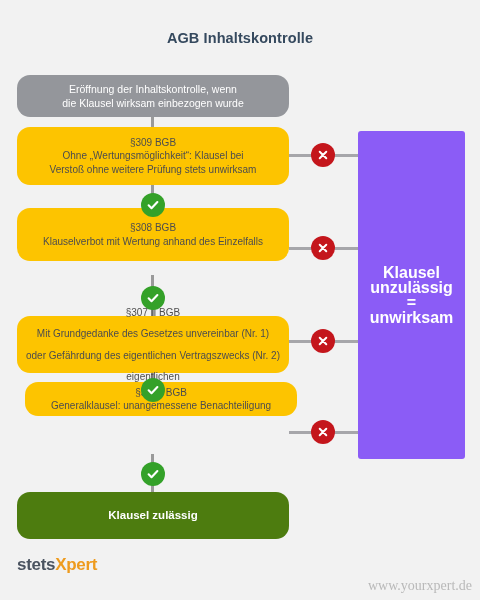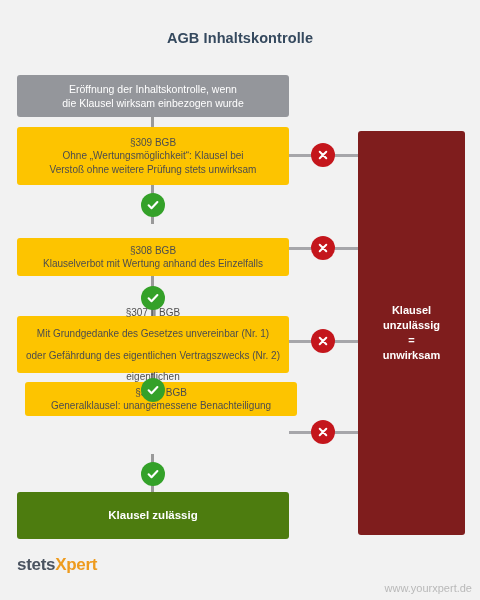--- a/index.html
+++ b/index.html
@@ -45,21 +45,21 @@
     height: 3px;
     background: #a6a6aa;
   }
 
   
   .box {
     position: absolute;
     left: 17px;
     width: 272px;
     box-sizing: border-box;
-    border-radius: 3px;
+    border-radius: 13px;
     display: flex;
     flex-direction: column;
     align-items: center;
     justify-content: center;
     text-align: center;
     padding: 4px 8px;
   }
   .box-gray {
     background: #94969b;
     color: #ffffff;
@@ -86,30 +86,30 @@
     display: block;
     white-space: nowrap;
   }
 
   
   .panel-right {
     position: absolute;
     left: 358px;
     top: 131px;
     width: 107px;
-    height: 404px;
-    background: #7f1d1d;
+    height: 328px;
+    background: #8b5cf6;
     border-radius: 3px;
     display: flex;
     flex-direction: column;
     align-items: center;
     justify-content: center;
     text-align: center;
     color: #ffffff;
-    font-size: 11px;
+    font-size: 16px;
     font-weight: bold;
     line-height: 15px;
   }
   .panel-right .line { display: block; }
 
   
   .icon-badge {
     position: absolute;
     width: 24px;
     height: 24px;
@@ -138,23 +138,23 @@
     letter-spacing: -0.3px;
   }
   .logo .part-your { color: #4a5360; }
   .logo .part-x { color: #ee9b1e; }
   .logo .part-pert { color: #ee9b1e; }
 
   .watermark {
     position: absolute;
     right: 8px;
     bottom: 6px;
-    font-size: 11px;
+    font-size: 14px;
     color: #b9b9b9;
-    font-family: Liberation Sans, sans-serif;
+    font-family: Liberation Serif, serif;
   }
 </style>
 </head>
 <body>
 
 <div id="infographic">
 
   <div class="title">AGB Inhaltskontrolle</div>
 
   <div class="vline" style="left:151px; top:117px; height:12px;"></div>
@@ -172,21 +172,21 @@
     <span class="line">Eröffnung der Inhaltskontrolle, wenn</span>
     <span class="line">die Klausel wirksam einbezogen wurde</span>
   </div>
 
   <div class="box box-yellow" style="top:127px; height:58px;">
     <span class="line head">§309 BGB</span>
     <span class="line">Ohne „Wertungsmöglichkeit“: Klausel bei</span>
     <span class="line">Verstoß ohne weitere Prüfung stets unwirksam</span>
   </div>
 
-  <div class="box box-yellow" style="top:238px; height:38px;">
+  <div class="box box-yellow" style="top:208px; height:53px;">
     <span class="line head">§308 BGB</span>
     <span class="line">Klauselverbot mit Wertung anhand des Einzelfalls</span>
   </div>
 
   <div class="box box-yellow" style="top:316px; height:57px;gap:8px;">
     <span class="line head">§307 II BGB</span>
     <span class="line">Mit Grundgedanke des Gesetzes unvereinbar (Nr. 1)</span>
     <span class="line">oder Gefährdung des eigentlichen Vertragszwecks (Nr. 2)</span>
     <span class="line">eigentlichen</span>
   </div>

